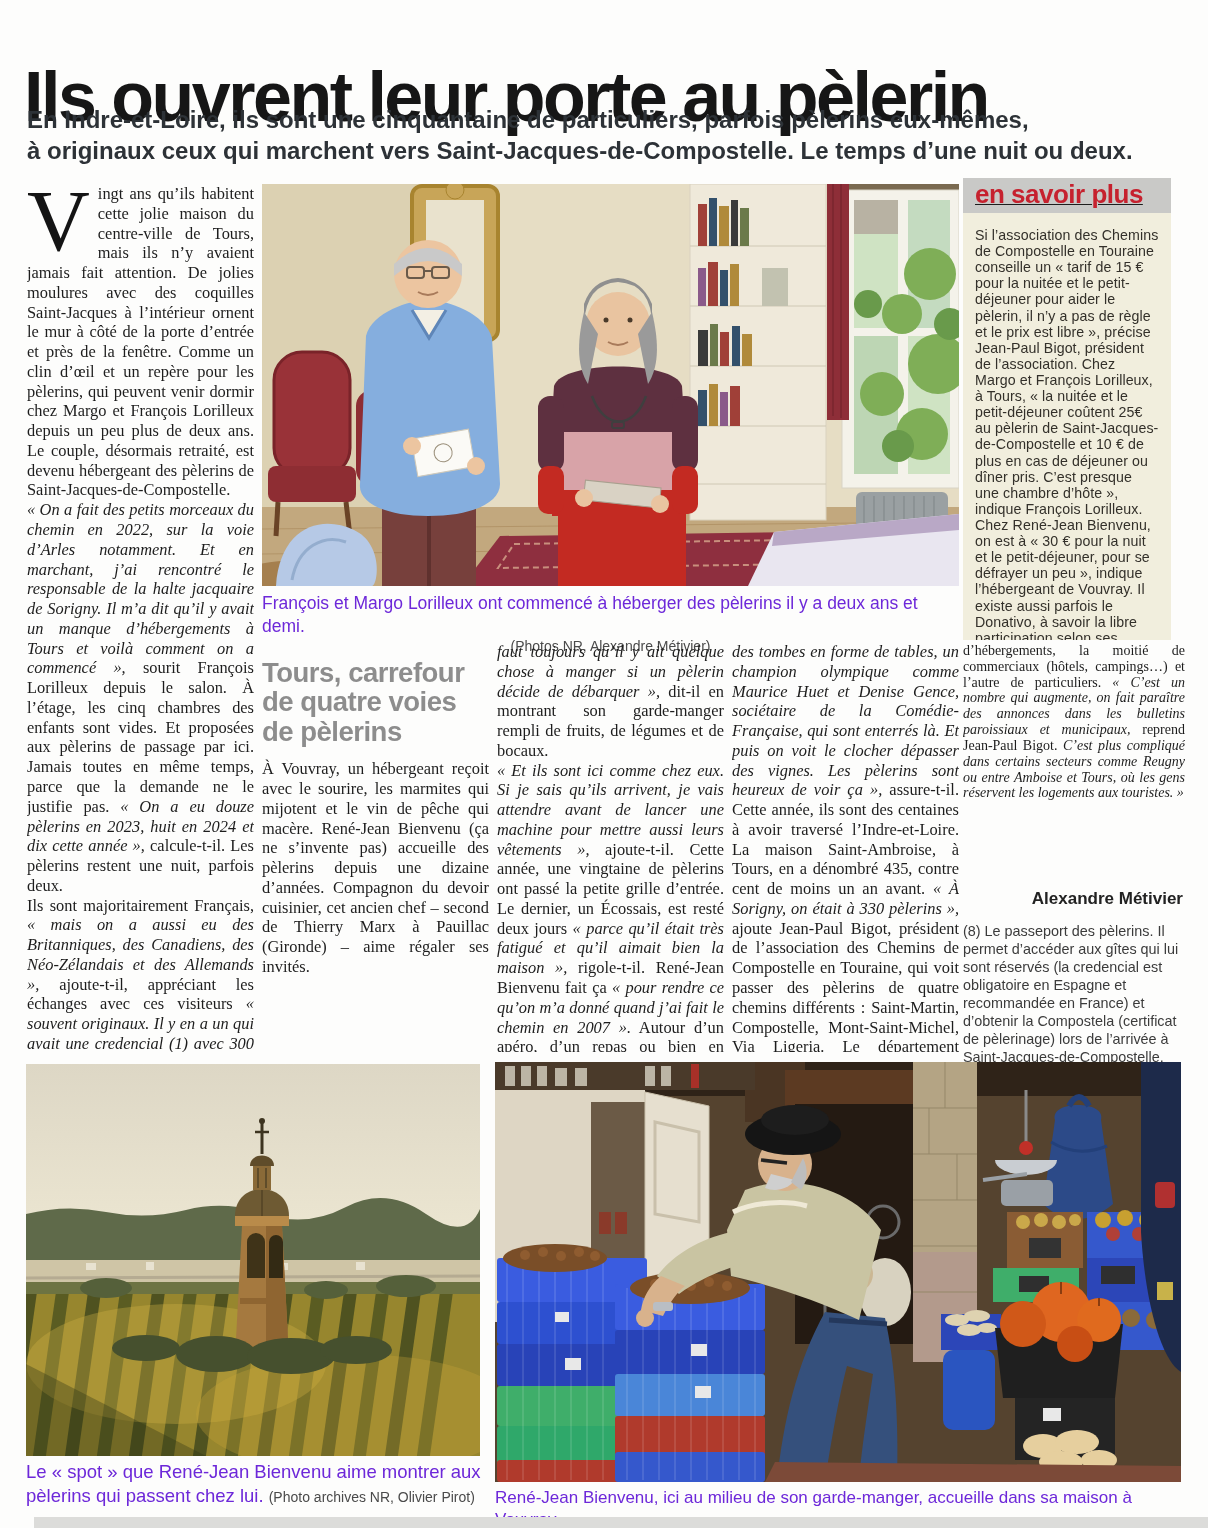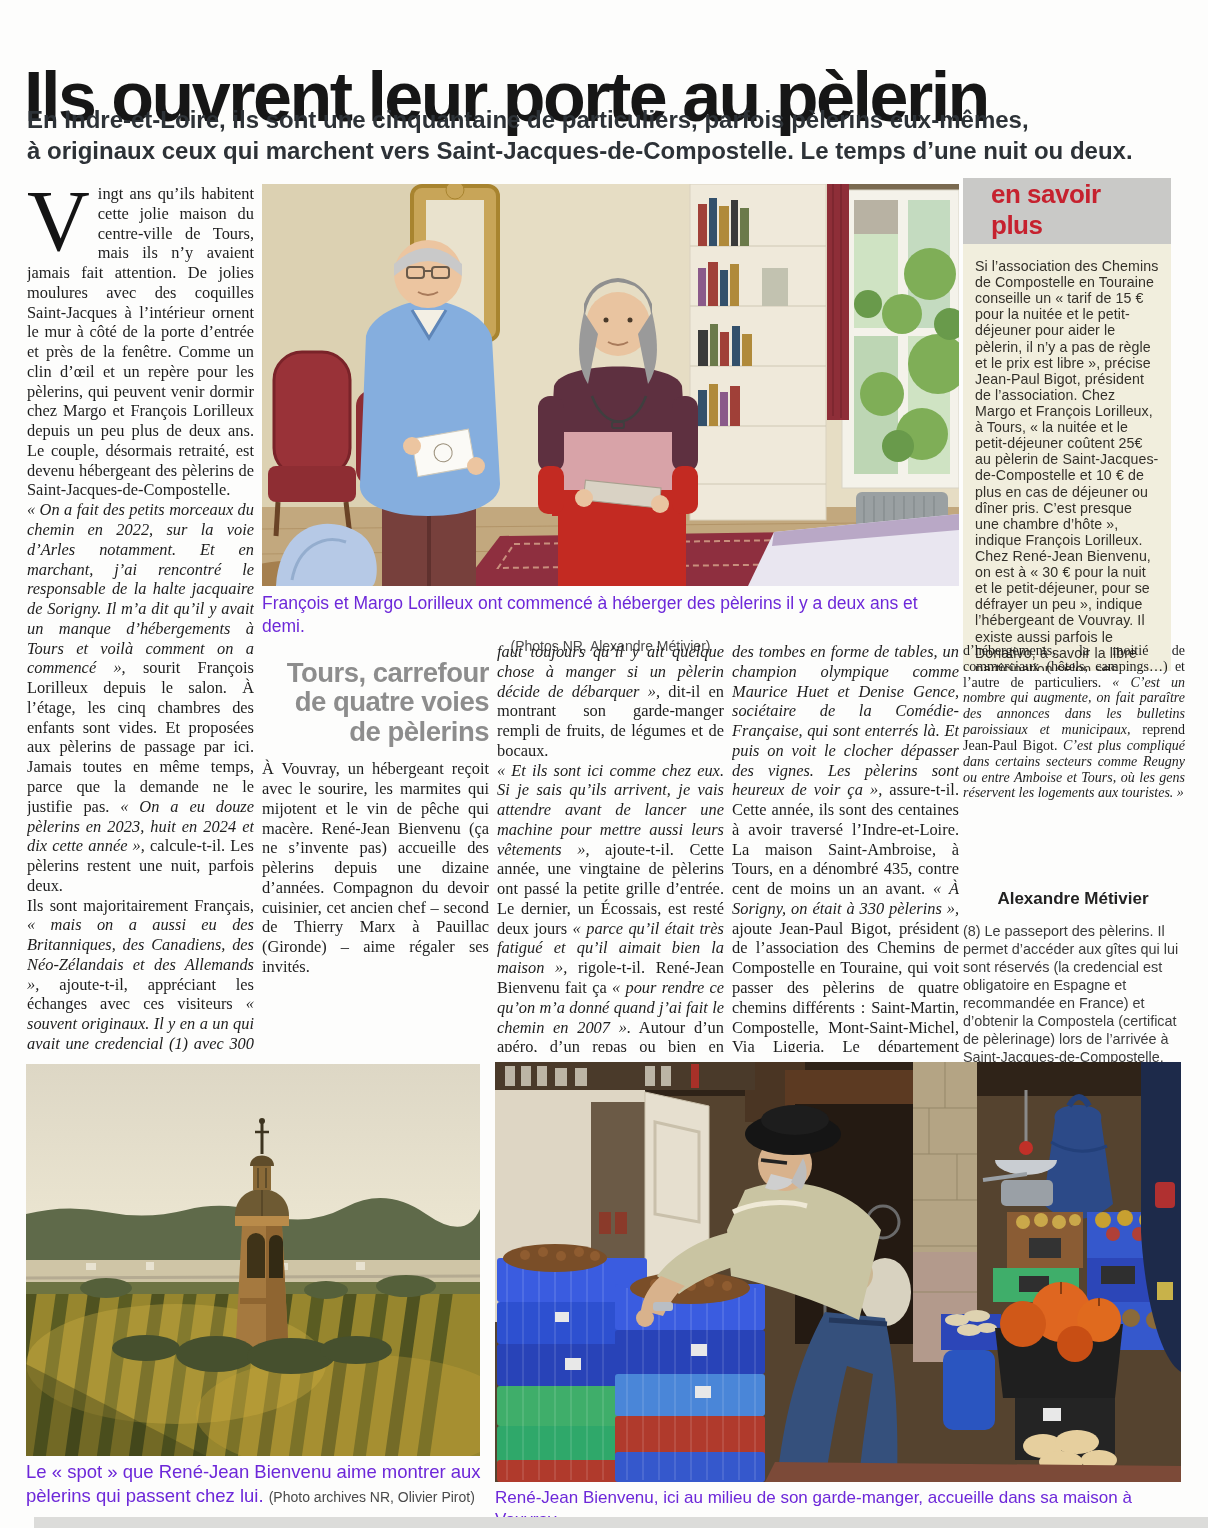--- a/index.html
+++ b/index.html
@@ -16,33 +16,33 @@
         font-weight:700;font-size:70px;letter-spacing:-2.5px;color:#161616;white-space:nowrap;}
   .standfirst{position:absolute;left:27px;top:104px;width:1160px;
         font-weight:700;font-size:24px;line-height:1.3;color:#2d3237;white-space:pre-line;}
   .bodycol{position:absolute;width:227px;font-family:"Liberation Serif",serif;
         font-size:16.4px;line-height:1.205;text-align:justify;color:var(--ink);overflow:hidden;}
   .bodycol p{margin:0;}
   .bodycol i{font-style:italic;}
   .dropcap{float:left;font-family:"Liberation Serif",serif;font-size:87px;line-height:.74;
         padding:5px 8px 0 0;color:#141414;}
   .subhead{font-family:"Liberation Sans",sans-serif;font-weight:700;font-size:27.5px;line-height:1.07;
-        color:var(--subhead-gray);margin:16px 0 13px;text-align:right;letter-spacing:-.5px;white-space:pre-line;}
+        color:var(--subhead-gray);margin:16px 0 13px;text-align:left;letter-spacing:-.5px;white-space:pre-line;}
   .photo{position:absolute;overflow:hidden;background:#ded8c8;}
   .photo svg{display:block;}
   .cap{position:absolute;}
   .cap-bold{font-weight:400;font-size:17.5px;color:#6d28d9;line-height:1.3;}
   .cap-credit{font-weight:400;font-size:14px;color:#4a4a4a;text-align:center;}
   .sidebar{position:absolute;left:963px;top:178px;width:208px;}
-  .sidebar-band{background:var(--band-gray);padding:1px 28px 3px;}
+  .sidebar-band{background:var(--band-gray);padding:1px 12px 3px;text-decoration:underline;}
   .sidebar-title{color:var(--accent-red);font-weight:700;font-size:26px;letter-spacing:-.5px;}
   .sidebar-body{background:var(--sidebar-cream);padding:14px 12px 12px;font-size:14.2px;line-height:1.135;
         color:#33302a;height:401px;overflow:hidden;letter-spacing:.1px;}
   .col5{left:963px;top:643px;width:222px;height:236px;font-size:14px;line-height:1.13;}
-  .byline{position:absolute;left:963px;top:889px;width:220px;text-align:center;
+  .byline{position:absolute;left:963px;top:889px;width:220px;text-align:right;
         font-weight:700;font-size:17px;color:#222;}
   .footnote{position:absolute;left:963px;top:922px;width:222px;font-size:14.4px;line-height:1.25;color:#3b3b3b;}
   .bottom-strip{position:absolute;left:34px;right:0;bottom:0;height:11px;background:#dcdcda;}
 </style>
 </head>
 <body>
 
 <div class="page">
 
   <h1 class="headline">Ils ouvrent leur porte au pèlerin</h1>

